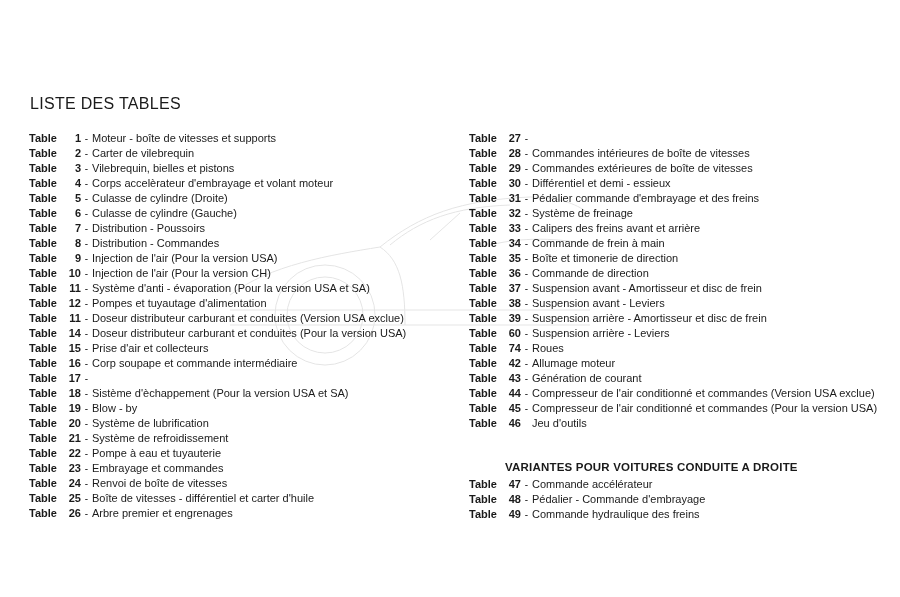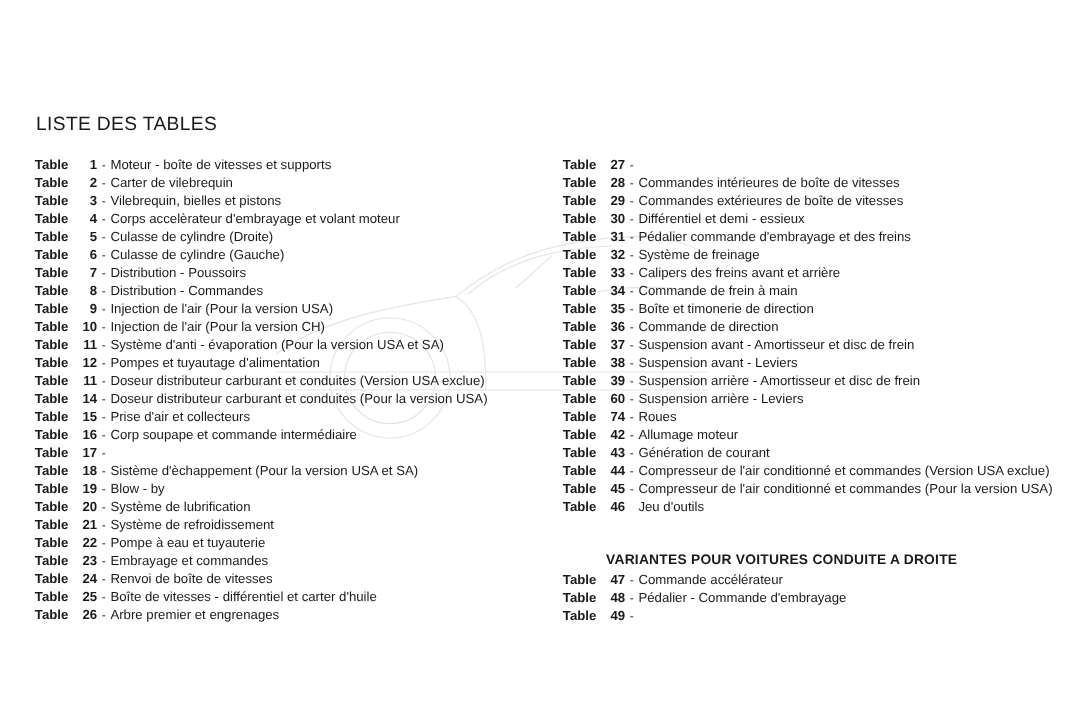--- a/index.html
+++ b/index.html
@@ -426,14 +426,15 @@
       </span>
       <span class="dash">-</span>
       <span class="desc">Pédalier - Commande d'embrayage</span>
     </div>
     <div class="row">
       <span class="lbl">
         <span>Table</span>
         <span class="num">49</span>
       </span>
       <span class="dash">-</span>
+      <span class="desc">Commande hydraulique des freins</span>
     </div>
   </div>
 
 </body></html>

